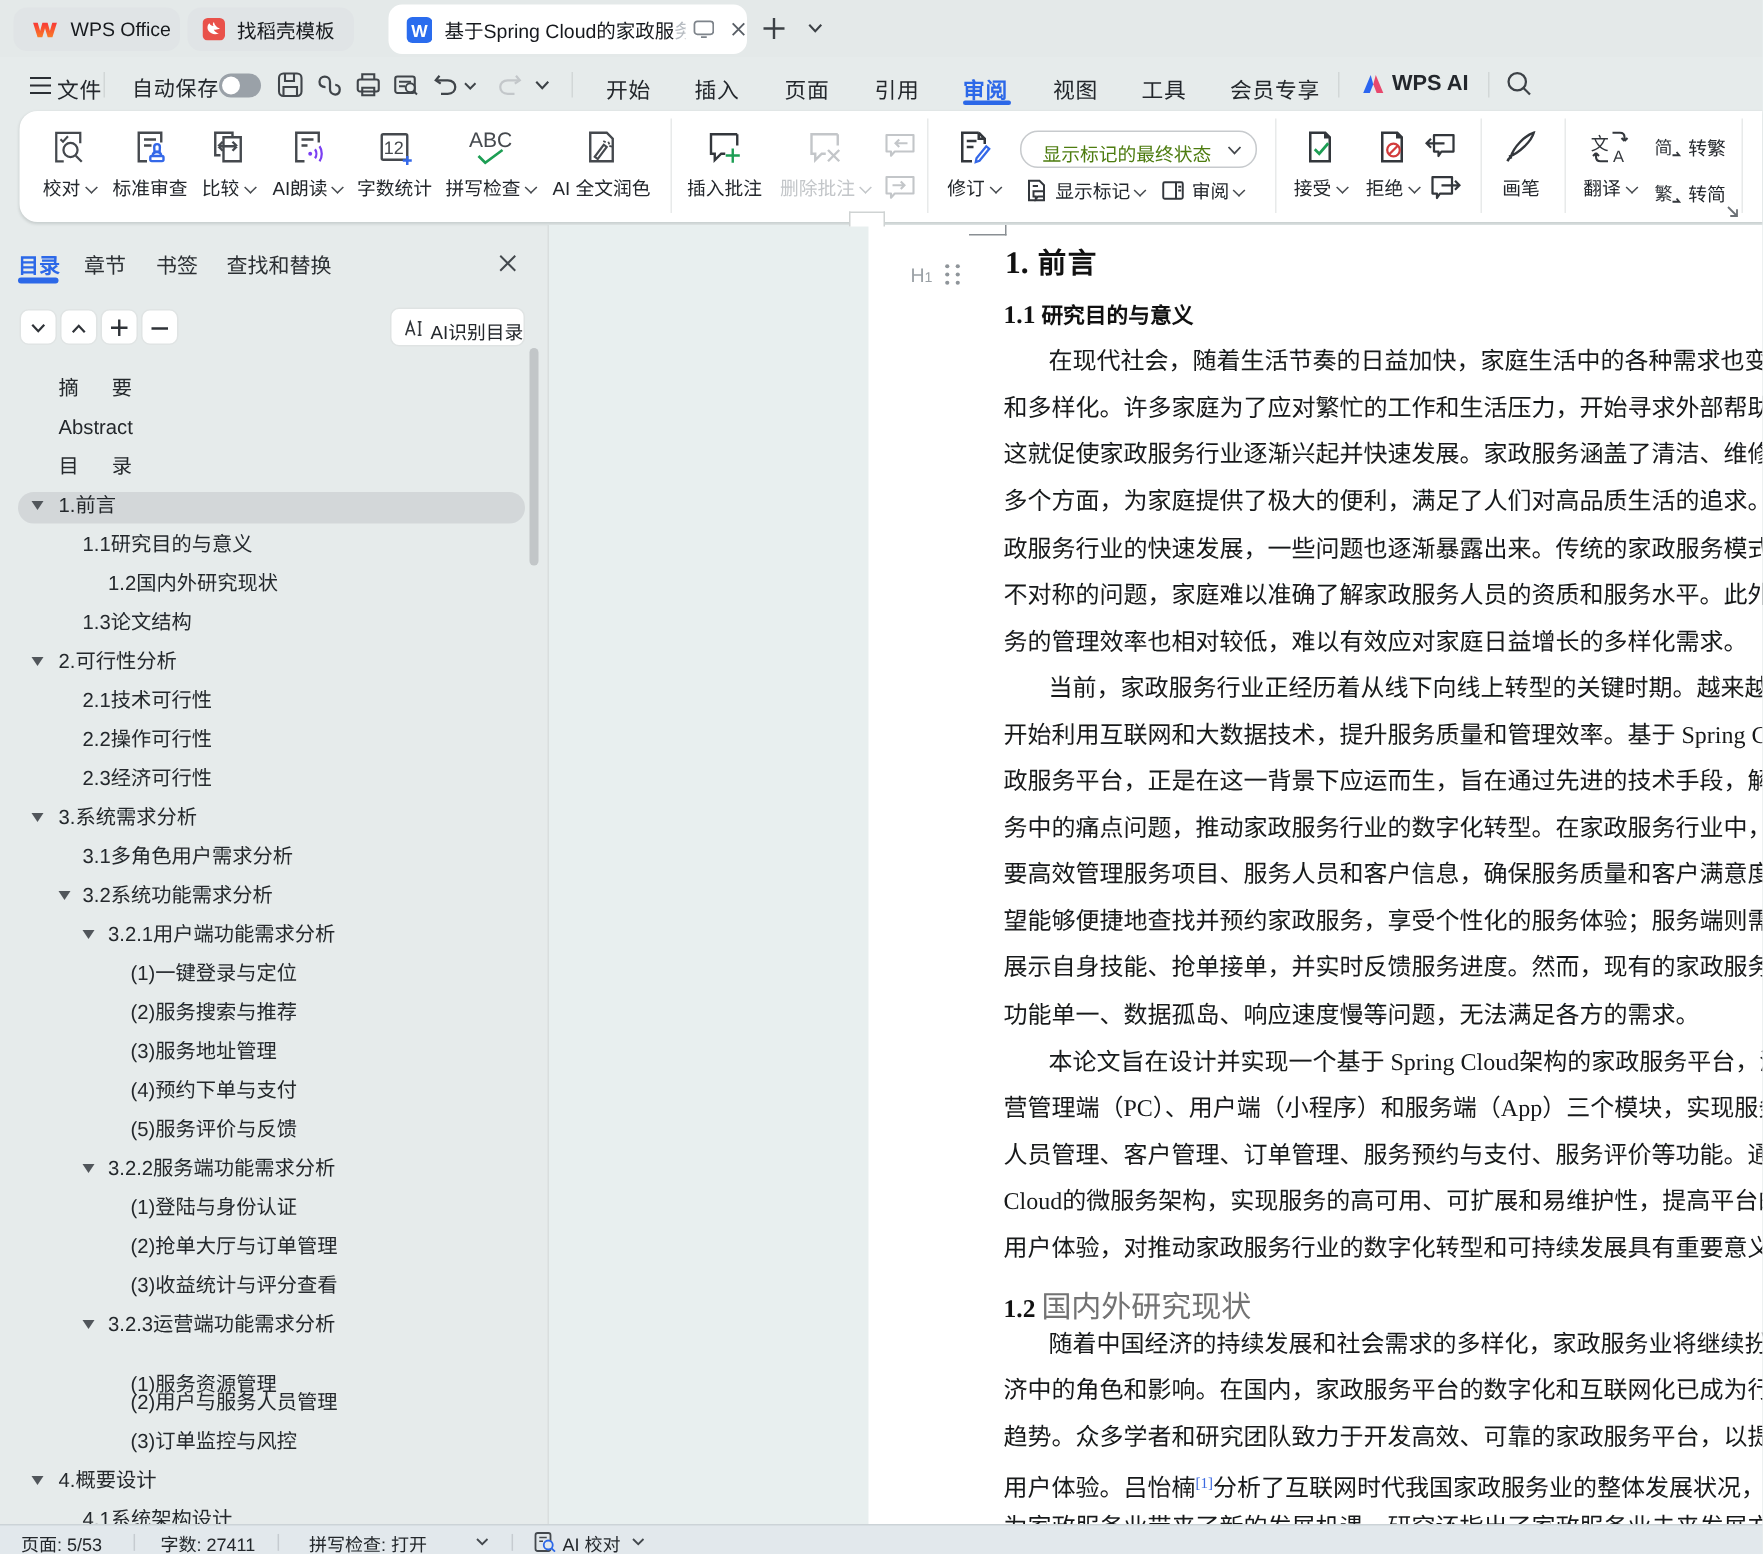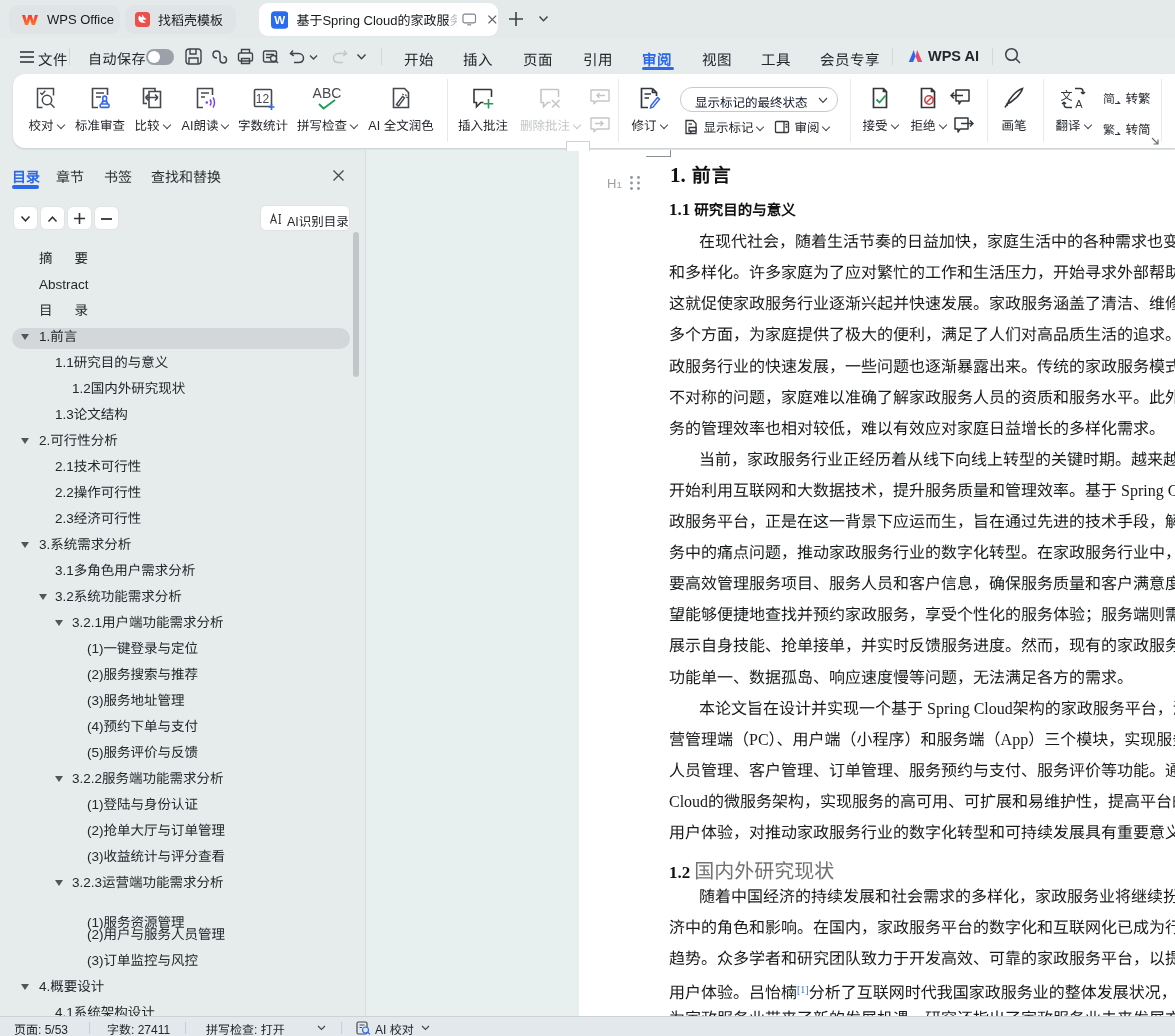--- a/index.html
+++ b/index.html
@@ -253,21 +253,21 @@
   <div class="ritem" style="left:609px;width:54px;">
     <svg width="26" height="26" viewBox="0 0 26 26" fill="none" stroke="#33373c" stroke-width="1.7">
       <path d="M16.5 3.5 L5.5 3.5 L5.5 22.5 L12 22.5 M16.5 3.5 L20.5 7.5 L20.5 11 M16.5 3.5 L16.5 7.5 L20.5 7.5"></path>
       <path d="M8.5 9 L15 9 M8.5 13 L13 13"></path>
       <path d="M15 20.5 L21.5 12.5 L23.5 14.2 L17 22.2 L14.5 23 Z" stroke="#3468e8" stroke-width="1.5"></path>
     </svg>
     <div class="rlabel">修订<span class="chev"></span></div>
   </div>
 
   <div class="abs" style="left:667px;top:13px;width:158px;height:25px;border:1px solid #c7cacd;border-radius:12px;background:#fff;box-sizing:border-box;">
-    <div style="position:absolute;left:14px;top:4px;font-size:12.5px;color:#0f172a;">显示标记的最终状态</div>
+    <div style="position:absolute;left:14px;top:4px;font-size:12.5px;color:#4d7c0f;">显示标记的最终状态</div>
     <svg style="position:absolute;right:9px;top:9px;" width="10" height="7" viewBox="0 0 10 7">
         <path d="M1 1 L5 5.3 L9 1" fill="none" stroke="#45494e" stroke-width="1.2"></path>
       </svg>
   </div>
 
   <div class="abs" style="left:670px;top:43px;">
     <svg style="display:inline-block;vertical-align:-3px;" width="16" height="16" viewBox="0 0 16 16" fill="none" stroke="#33373c" stroke-width="1.3">
       <path d="M10 1.5 L3 1.5 L3 14.5 L13 14.5 L13 4.5 Z"></path>
       <path d="M5.5 5 L9 5"></path>
       <path d="M6 8.5 L13 8.5 L13 12 L9 12 L7.5 13.8 L7.5 12 L6 12 Z" fill="#fff"></path>

